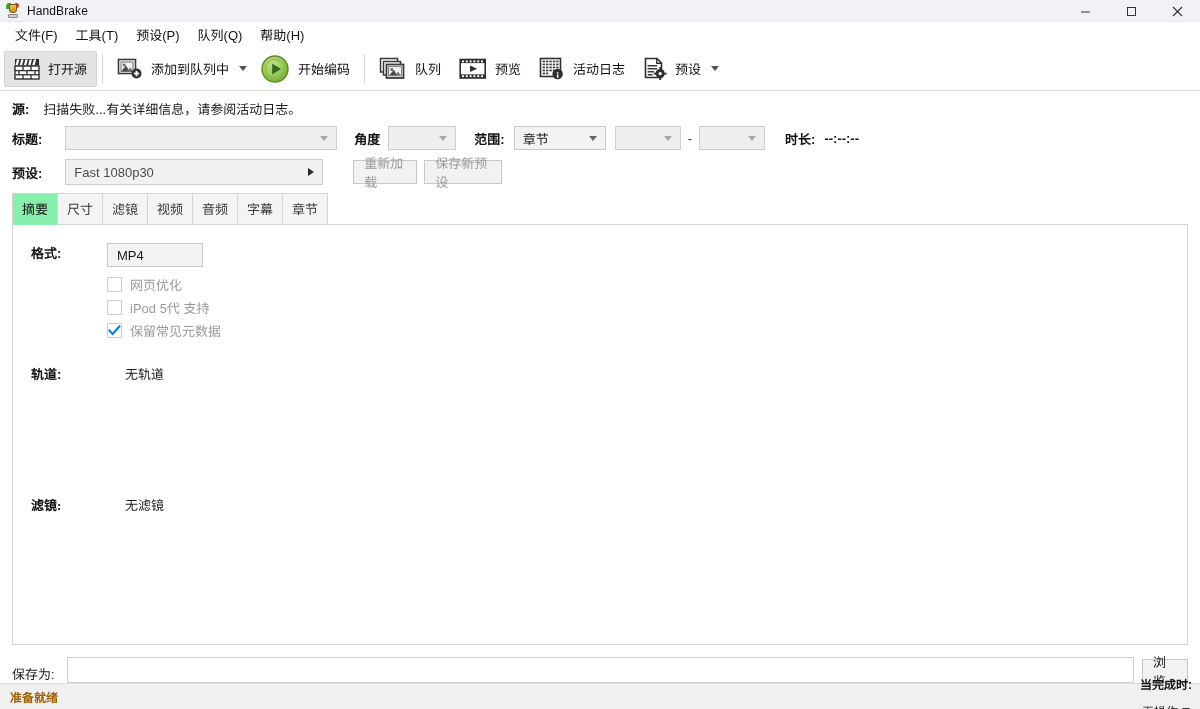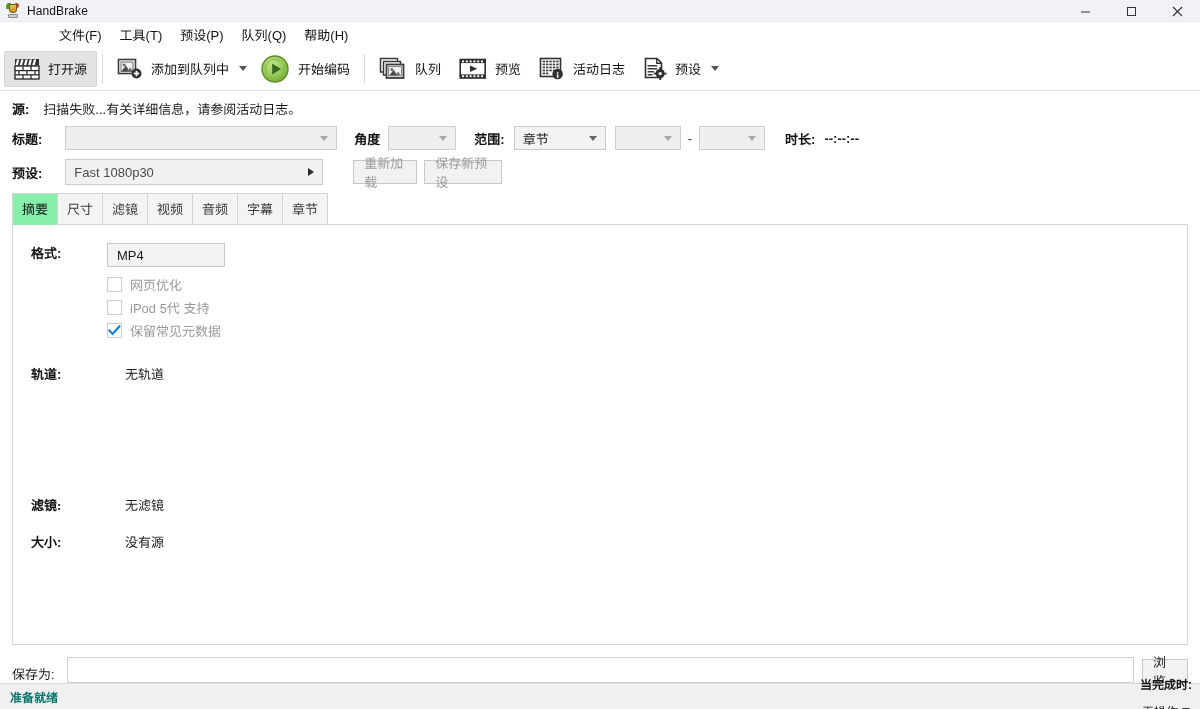--- a/index.html
+++ b/index.html
@@ -50,21 +50,20 @@
     color:#333;
   }
   .winbtn svg { display:block; }
 
   
   .menubar {
     height: 25px; flex:0 0 25px;
     display:flex; align-items:center;
     background:#ffffff;
     padding-left: 6px;
-    margin-left: 44px;
   }
   .menu-item {
     padding: 3px 9px; font-size: 13px; color:#111; cursor:default;
     white-space: nowrap;
   }
 
   
   .toolbar {
     height: 44px; flex:0 0 44px;
     background: #ffffff;
@@ -173,21 +172,21 @@
     padding: 16px 0 0 0;
     min-height:0;
   }
   .sum-row { display:flex; align-items:flex-start; padding-left: 18px; }
   .sum-label {
     width: 76px; flex:0 0 76px;
     font-weight:bold; font-size:13px; color:#111;
   }
   .sum-value { font-size:13px; color:#1a1a1a; }
   .format-combo {
-    width: 118px; height:24px;
+    width: 96px; height:24px;
     background:#f3f3f3; border:1px solid #c8c8c8;
     display:flex; align-items:center; justify-content:space-between;
     padding: 0 5px 0 9px; font-size:13px; color:#1a1a1a;
   }
   .chk-list { margin-left: 94px; margin-top: 6px; }
   .chk-item { display:flex; align-items:center; height:23px; }
   .chk-box {
     width:15px; height:15px; border:1px solid #cccccc; background:#ffffff;
     display:flex; align-items:center; justify-content:center; flex:0 0 15px;
     margin-right:8px;
@@ -211,21 +210,21 @@
   }
   .saveas-input::placeholder { color:#b5b5b5; }
 
   
   .statusbar {
     height: 26px; flex:0 0 26px;
     background:#f0f0f0; border-top:1px solid #dcdcdc;
     display:flex; align-items:center; justify-content:space-between;
     padding: 0 8px 0 10px;
   }
-  .status-left { font-size:12px; font-weight:bold; color:#0f766e; }
+  .status-left { font-size:12px; font-weight:bold; color:#a16207; }
   .status-right { display:flex; align-items:center; gap:10px; font-size:12px;flex-direction:column; }
   .status-when { font-weight:bold; color:#111; }
   .status-action { color:#111; display:flex; align-items:center; gap:4px; }
   .status-action .caret {
     width:0;height:0;border-left:4px solid transparent;border-right:4px solid transparent;
     border-top:5px solid #333;
   }
 </style>
 </head>
 <body>
@@ -535,24 +534,20 @@
     <div class="sum-row" style="margin-top:22px;">
       <div class="sum-label">轨道:</div>
       <div class="sum-value" style="margin-left:18px;">无轨道</div>
     </div>
 
     <div class="sum-row" style="margin-top:112px;font-family:Liberation Serif, serif;">
       <div class="sum-label">滤镜:</div>
       <div class="sum-value" style="margin-left:18px;">无滤镜</div>
     </div>
 
-    <div class="sum-row" style="margin-top:18px;">
-      <div class="sum-label">大小:</div>
-      <div class="sum-value" style="margin-left:18px;">没有源</div>
-    </div>
 
   </div>
 
   <div class="saveas-row">
     <span class="saveas-label">保存为:</span>
     <input class="saveas-input" type="text" placeholder="" style="">
     <div class="btn enabled" style="width:46px; min-width:46px;">
       <span>浏览</span>
     </div>
   </div>

